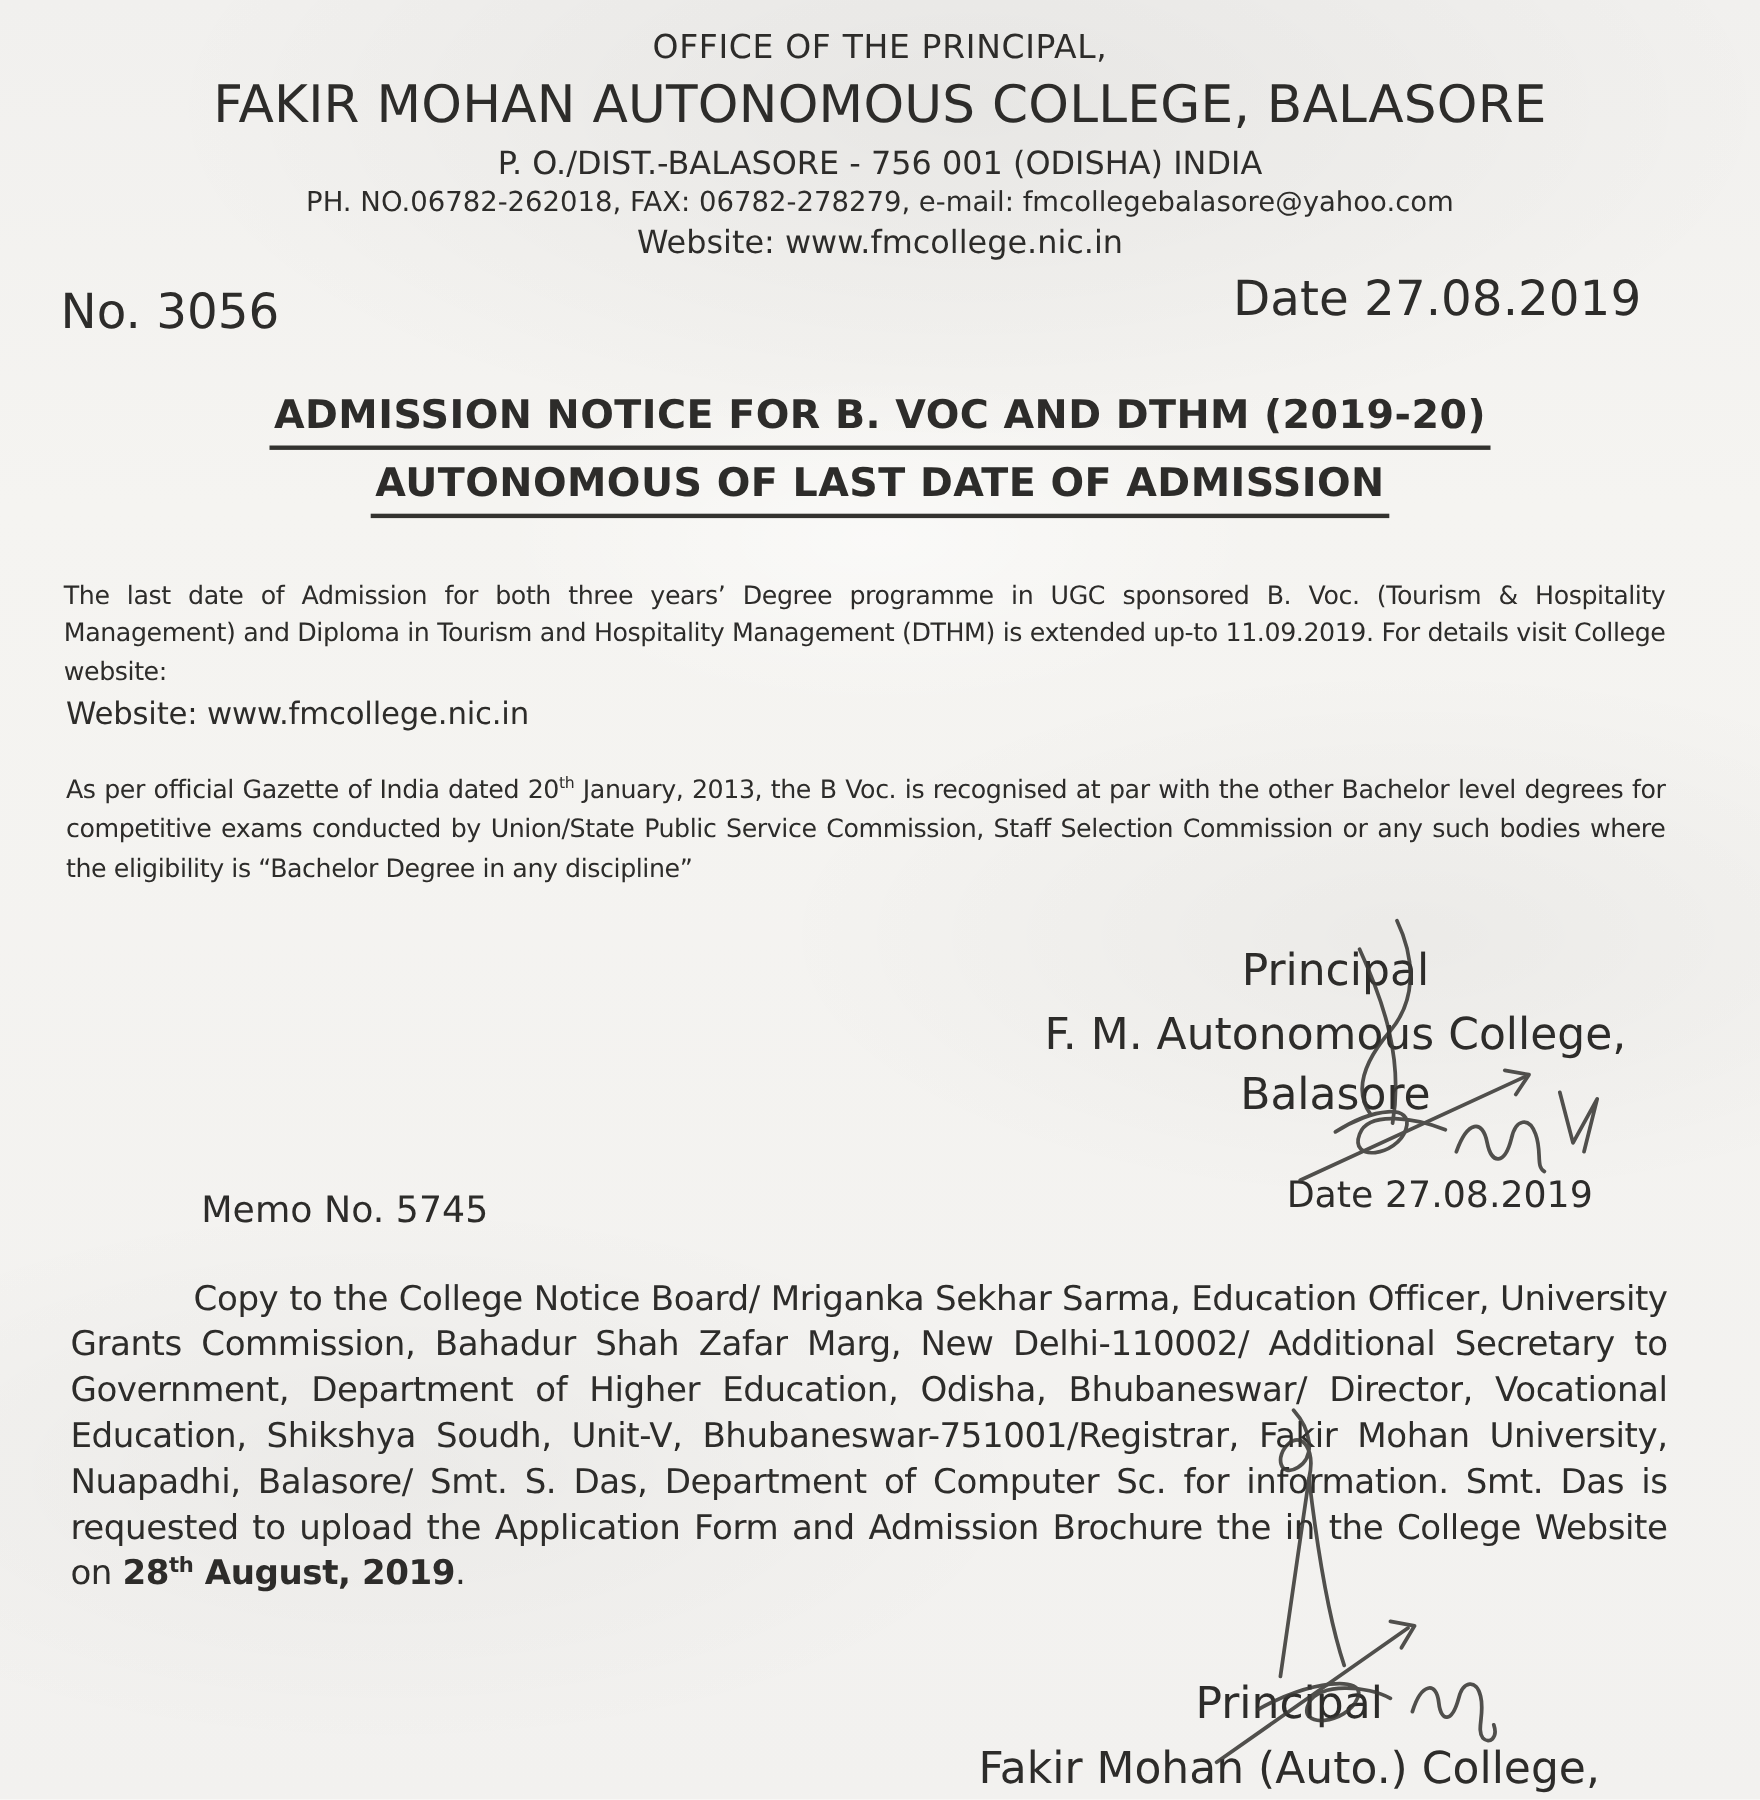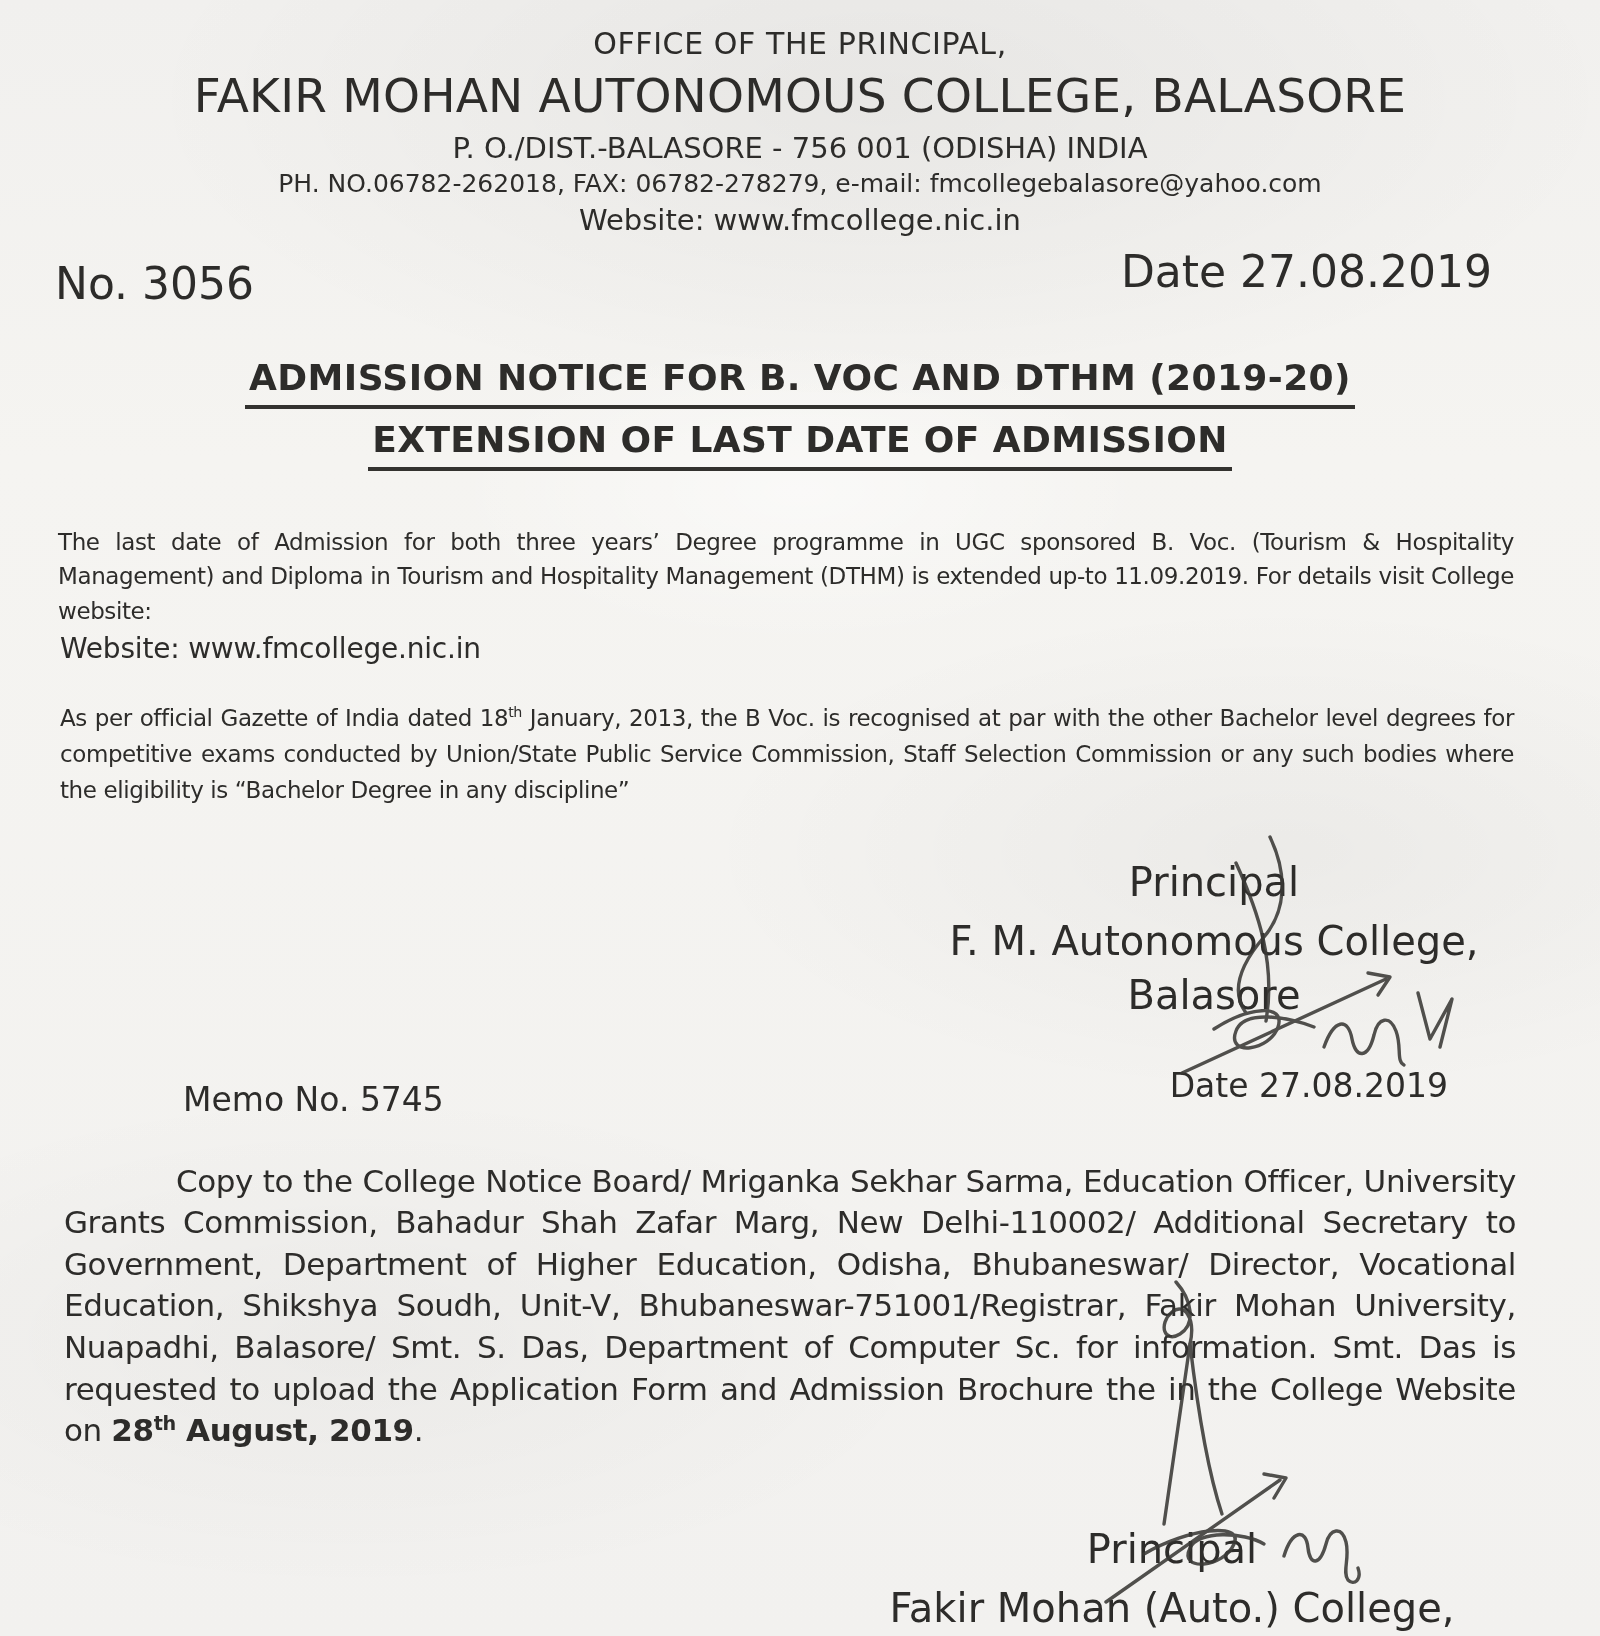--- a/index.html
+++ b/index.html
@@ -75,27 +75,27 @@
     <div class="website-line">Website: www.fmcollege.nic.in</div>
   </div>
 
   <div class="ref-row">
     <div class="ref-no">No. 3056</div>
     <div class="ref-date">Date 27.08.2019</div>
   </div>
 
   <div class="title-block">
     <div><span class="title-line">ADMISSION NOTICE FOR B. VOC AND DTHM (2019-20)</span></div>
-    <div class="title-line2"><span class="title-line">EXTENSION OF LAST DATE OF ADMISSION</span></div>
+    <div class="title-line2"><span class="title-line">AUTONOMOUS OF LAST DATE OF ADMISSION</span></div>
   </div>
 
   <div class="para para-1">The last date of Admission for both three years’ Degree programme in UGC sponsored B. Voc. (Tourism &amp; Hospitality Management) and Diploma in Tourism and Hospitality Management (DTHM) is extended up-to 11.09.2019.  For details visit College website:</div>
   <div class="para-1-website">Website: www.fmcollege.nic.in</div>
 
-  <div class="para para-2"><span>As per official Gazette of India dated 18</span><sup>th</sup><span> January, 2013, the B Voc. is recognised at par with the other Bachelor level degrees for competitive exams conducted by Union/State Public Service Commission, Staff Selection Commission or any such bodies where the eligibility is “Bachelor Degree in any discipline”</span></div>
+  <div class="para para-2"><span>As per official Gazette of India dated 20</span><sup>th</sup><span> January, 2013, the B Voc. is recognised at par with the other Bachelor level degrees for competitive exams conducted by Union/State Public Service Commission, Staff Selection Commission or any such bodies where the eligibility is “Bachelor Degree in any discipline”</span></div>
 
   <div class="sig-block sig-block-1">
     <div class="sig-title">Principal</div>
     <div class="sig-org">F. M. Autonomous College, Balasore</div>
   </div>
 
   <div class="memo-row">
     <div class="memo-no">Memo No. 5745</div>
     <div class="memo-date">Date 27.08.2019</div>
   </div>

